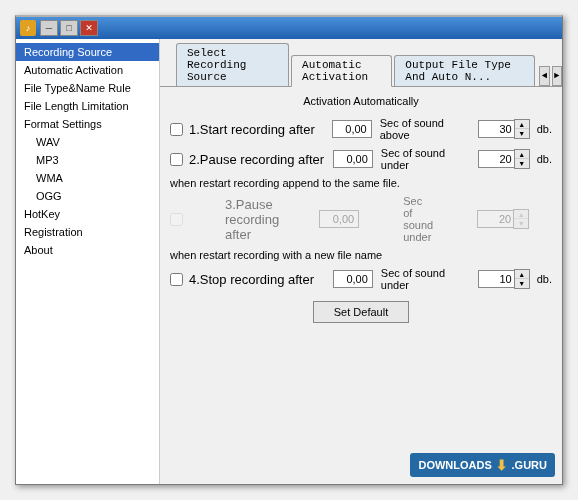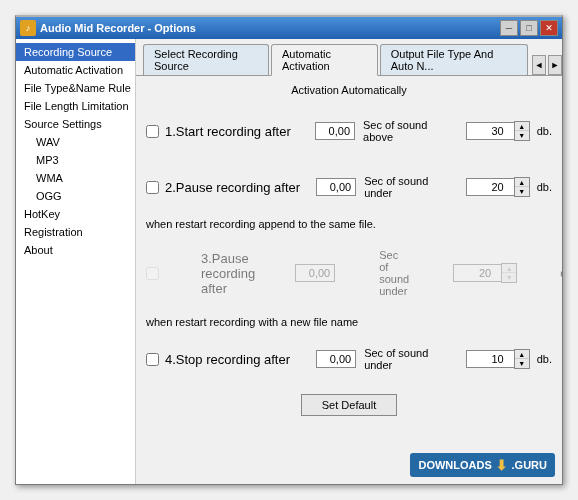--- a/index.html
+++ b/index.html
@@ -68,21 +68,21 @@
     .tb-btn.close-btn {
       background: #c0392b;
       color: white;
     }
     .window-body {
       display: flex;
       flex: 1;
       overflow: hidden;
     }
     .sidebar {
-      width: 120px;
+      width: 144px;
       background: white;
       border-right: 1px solid #ccc;
       padding: 4px 0;
     }
     .sidebar-item {
       padding: 3px 8px;
       cursor: pointer;
       color: #000;
       font-size: 11px;
       white-space: nowrap;
@@ -100,21 +100,22 @@
       display: flex;
       flex-direction: column;
       overflow: hidden;
     }
     .tabs-bar {
       display: flex;
       border-bottom: 1px solid #999;
       background: #f0f0f0;
       align-items: flex-end;
       padding-top: 4px;
-      padding-left: 7px;
+      padding-left: 16px;
+      font-family: Liberation Mono, monospace;
     }
     .tab {
       padding: 3px 10px;
       border: 1px solid #999;
       border-bottom: none;
       background: #dde8f0;
       cursor: pointer;
       font-size: 11px;
       margin-right: 2px;
       border-radius: 3px 3px 0 0;
@@ -164,33 +165,33 @@
     .num-input {
       width: 40px;
       height: 18px;
       border: 1px solid #888;
       font-size: 11px;
       padding: 0 4px;
       text-align: right;
     }
     .sec-label {
       font-size: 11px;
-      margin: 13px 4px;
+      margin: 0 4px;
     }
     .spinner-group {
       display: flex;
       align-items: center;
     }
     .spinner-val {
-      width: 48px;
+      width: 36px;
       height: 18px;
       border: 1px solid #888;
       font-size: 11px;
       text-align: right;
-      padding: 0 10px;
+      padding: 0 2px;
       border-right: none;
     }
     .spinner-btns {
       display: flex;
       flex-direction: column;
       border: 1px solid #888;
     }
     .spinner-btn {
       width: 14px;
       height: 9px;
@@ -253,21 +254,20 @@
 </head>
 <body>
 
 <div class="window-wrapper">
   <div class="window">
 
     <div class="title-bar">
       <div class="title-bar-icon">
         <span>♪</span>
       </div>
-      <span class="title-bar-text">Audio Mid Recorder - Options</span>
       <div class="title-bar-buttons">
         <div class="tb-btn">─</div>
         <div class="tb-btn">□</div>
         <div class="tb-btn close-btn">✕</div>
       </div>
     </div>
 
     <div class="window-body">
 
       <div class="sidebar">
@@ -277,21 +277,21 @@
         <div class="sidebar-item">
           <span>Automatic Activation</span>
         </div>
         <div class="sidebar-item">
           <span>File Type&amp;Name Rule</span>
         </div>
         <div class="sidebar-item">
           <span>File Length Limitation</span>
         </div>
         <div class="sidebar-item">
-          <span>Source Settings</span>
+          <span>Format Settings</span>
         </div>
         <div class="sidebar-item sub">
           <span>WAV</span>
         </div>
         <div class="sidebar-item sub">
           <span>MP3</span>
         </div>
         <div class="sidebar-item sub">
           <span>WMA</span>
         </div>

